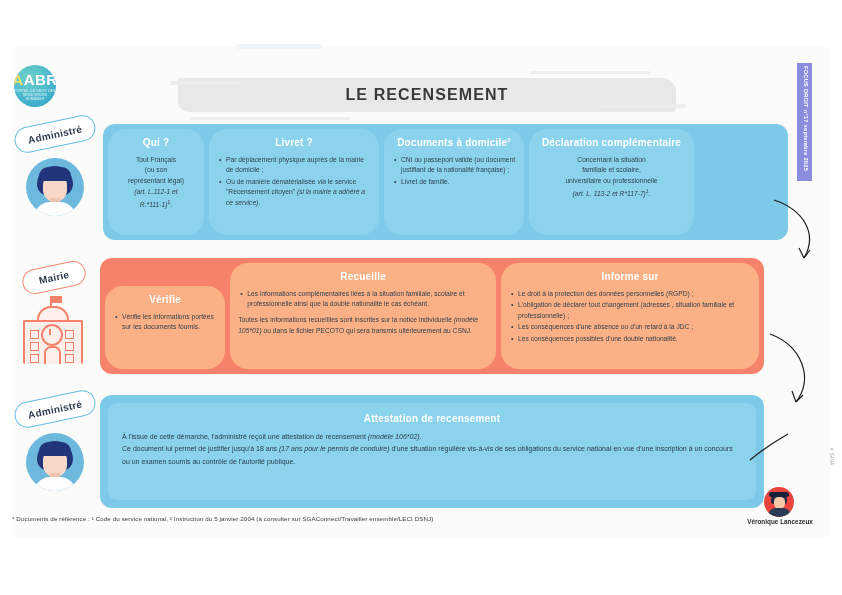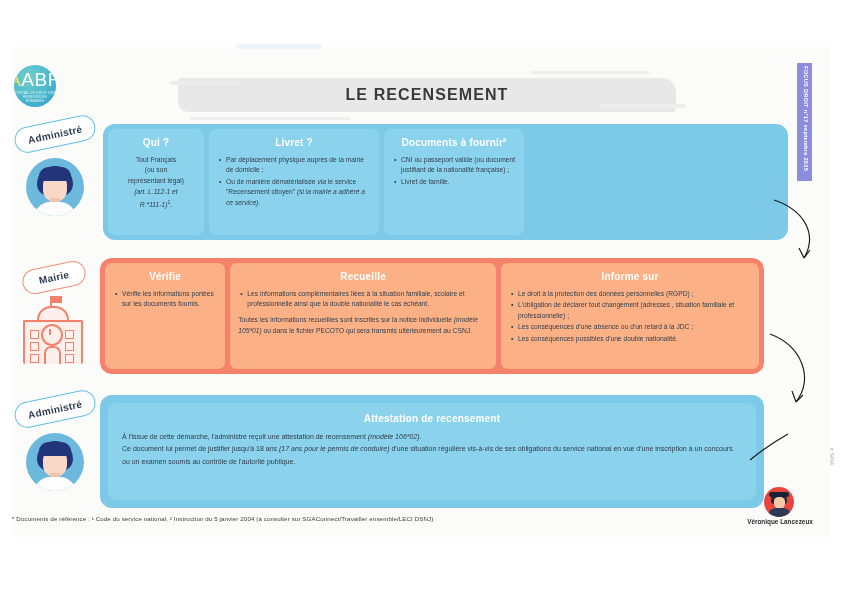--- a/index.html
+++ b/index.html
@@ -31,21 +31,21 @@
     position: absolute;
     left: 14px; top: 65px;
     width: 42px; height: 42px;
     border-radius: 50%;
     background: radial-gradient(circle at 35% 30%, #6fd0c8 0%, #49b7cf 55%, #2e9ec4 100%);
     display: flex; flex-direction: column;
     align-items: center; justify-content: center;
     overflow: hidden;
   }
   .logo-main {
-    font-size: 19px; font-weight: normal; color: #ffffff;
+    font-size: 15px; font-weight: bold; color: #ffffff;
     letter-spacing: .5px; line-height: 1;
   }
   .logo-main .y { color: #f2e06a; }
   .logo-sub {
     font-size: 3.2px; color: #e8f6f7; line-height: 1.25;
     text-align: center; margin-top: 2px; letter-spacing: .2px;
   }
 
   
   .title-band {
@@ -218,21 +218,21 @@
     gap: 5px;
   }
   .row-blue { background: #7cc9e8; }
   .row-orange { background: #f6826c; }
 
   .row1 { left: 103px; top: 124px; width: 685px; height: 116px; }
   .row2 { left: 100px; top: 258px; width: 664px; height: 116px; }
   .row3 { left: 100px; top: 395px; width: 664px; height: 113px; }
 
   .card {
-    border-radius: 7px;
+    border-radius: 18px;
     box-sizing: border-box;
     padding: 8px 8px 6px 8px;
     color: #2f3b4c;
   }
   .card-blue { background: #8bd3ec; }
   .card-orange { background: #fbb185; }
 
   .card-title {
     font-size: 10px; font-weight: bold; color: #ffffff;
     text-align: center; margin-bottom: 5px; line-height: 1.25;
@@ -265,21 +265,21 @@
   }
   .note .it { font-style: italic; }
 
   
   .c-qui       { width: 96px; }
   .c-quand     { width: 104px; }
   .c-comment   { width: 170px; }
   .c-documents { width: 140px; }
   .c-decl      { width: 165px; }
 
-  .c-verifie   { width: 122px; }
+  .c-verifie   { width: 122px; margin-top: 23px; }
   .c-recueille { width: 270px; }
   .c-informe   { width: 262px; }
 
   
   .row3 { padding: 8px; }
   .card-attest {
     background: #8bd3ec; border-radius: 9px;
     width: 100%; box-sizing: border-box;
     padding: 10px 14px;
   }
@@ -405,27 +405,36 @@
 
     <div class="card card-blue c-comment">
       <div class="card-title">Livret ?</div>
       <ul class="bullets">
         <li>Par déplacement physique auprès de la mairie de domicile ;</li>
         <li><span>Ou de manière dématérialisée </span><span class="it">via</span><span> le service "Recensement citoyen" </span><span class="it">(si la mairie a adhéré a ce service)</span><span>.</span></li>
       </ul>
     </div>
 
     <div class="card card-blue c-documents">
-      <div class="card-title"><span>Documents à fournir</span><span class="sup">2</span></div>
+      <div class="card-title"><span>Documents à domicile</span><span class="sup">2</span></div>
       <ul class="bullets">
         <li>CNI ou passeport valide (ou document justifiant de la nationalité française) ;</li>
         <li>Livret de famille.</li>
       </ul>
     </div>
 
+    <div class="card card-blue c-decl">
+      <div class="card-title">Déclaration complémentaire</div>
+      <div class="body-txt ctr">
+        <span>Concernant la situation</span><br>
+        <span>familiale et scolaire,</span><br>
+        <span>universitaire ou professionnelle</span><br>
+        <span class="it">(art. L. 113-2 et R*117-7)</span><span class="sup">1</span>.
+      </div>
+    </div>
   </div>
 
   <div class="row row-orange row2">
 
     <div class="card card-orange c-verifie">
       <div class="card-title">Vérifie</div>
       <ul class="bullets">
         <li>Vérifie les informations portées sur les documents fournis.</li>
       </ul>
     </div>

